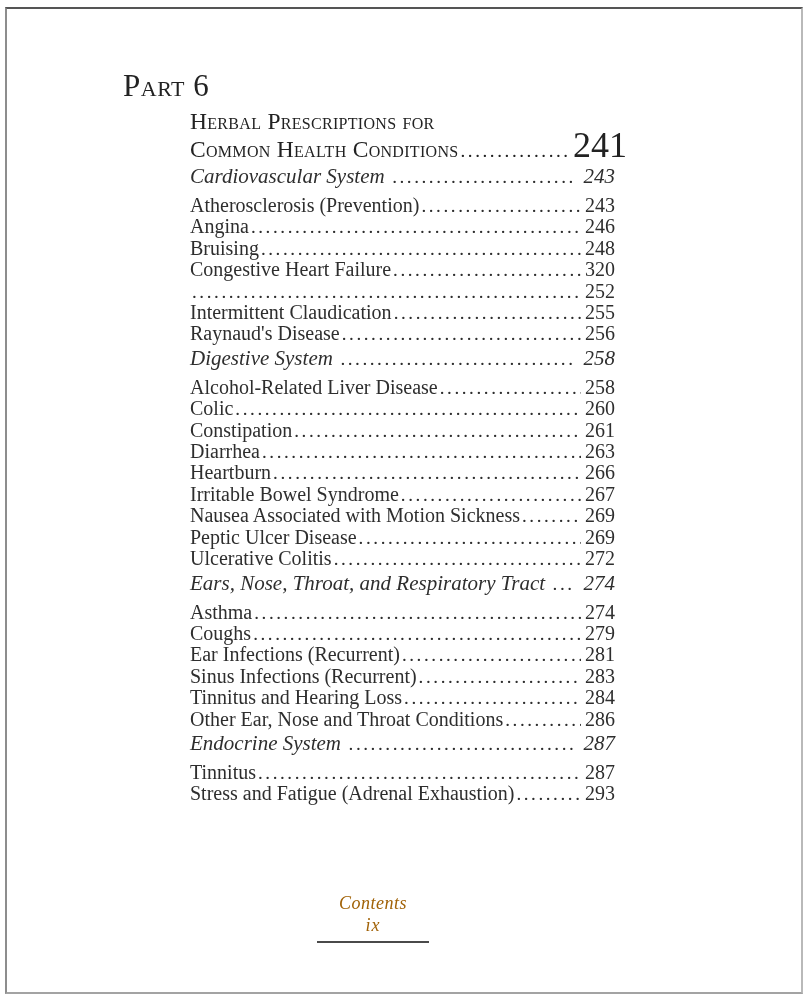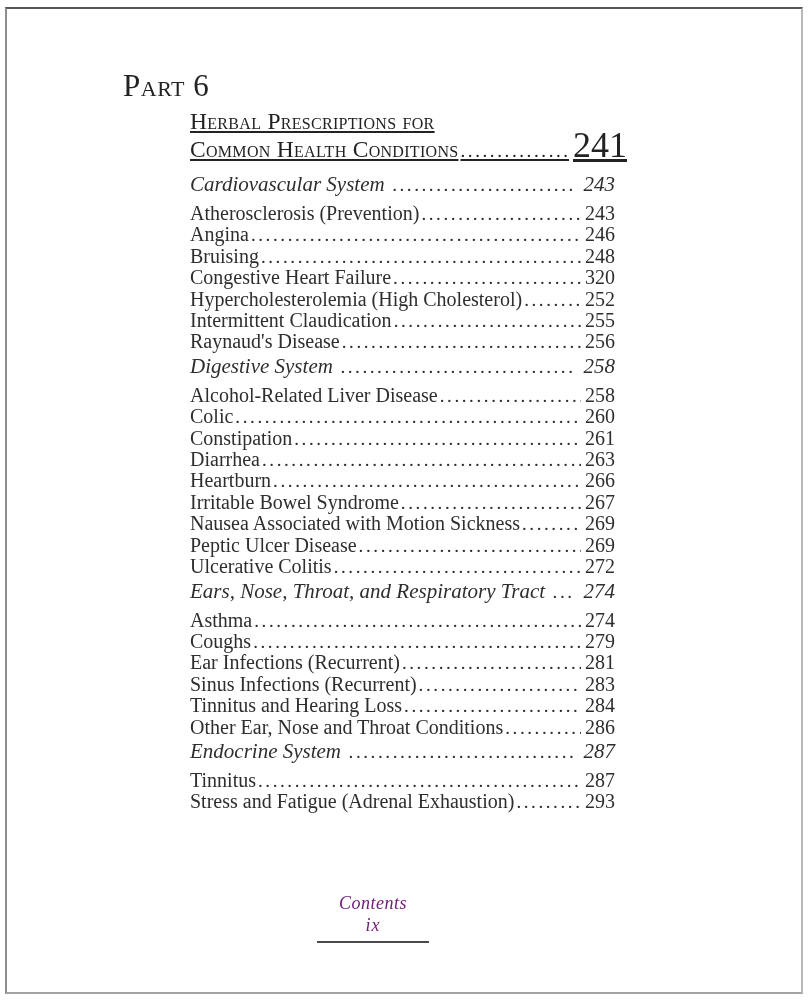--- a/index.html
+++ b/index.html
@@ -42,22 +42,21 @@
   }
   .toc-block {
     margin-left: 67px;
   }
   .book-title {
     width: 437px;
     font-variant: small-caps;
     font-size: 23.5px;
     letter-spacing: 0.3px;
     color: #222222;
-    margin-bottom: 10px;
-    text-decoration: underline;
+    margin-bottom: 2px;
   }
   .title-line1 {
     line-height: 24px;
   }
   .title-line2 {
     display: flex;
     align-items: baseline;
     line-height: 24px;
   }
   .title-line2 .pagenum {
@@ -108,21 +107,21 @@
   }
   .pagenum {
     white-space: nowrap;
   }
   .footer {
     position: absolute;
     left: 293px;
     top: 892px;
     width: 160px;
     text-align: center;
-    color: #701a75;
+    color: #a16207;
   }
   .footer-label {
     font-style: italic;
     font-size: 18px;
     line-height: 22px;
     letter-spacing: 0.5px;
   }
   .footer-pagenum {
     font-style: italic;
     font-size: 18px;
@@ -176,21 +175,20 @@
           <span class="label">Bruising</span>
           <span class="leader"></span>
           <span class="pagenum">248</span>
         </div>
         <div class="toc-row entry">
           <span class="label">Congestive Heart Failure</span>
           <span class="leader"></span>
           <span class="pagenum">320</span>
         </div>
         <div class="toc-row entry">
-          <span class="label">Hypercholesterolemia (High Cholesterol)</span>
           <span class="leader"></span>
           <span class="pagenum">252</span>
         </div>
         <div class="toc-row entry">
           <span class="label">Intermittent Claudication</span>
           <span class="leader"></span>
           <span class="pagenum">255</span>
         </div>
         <div class="toc-row entry">
           <span class="label">Raynaud's Disease</span>

